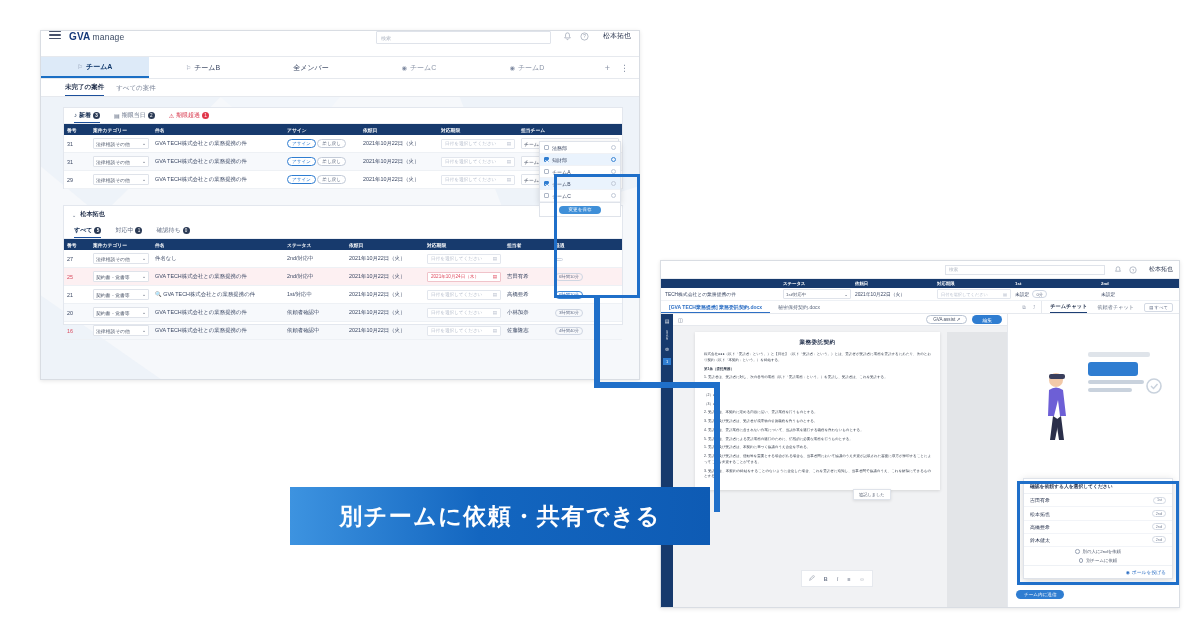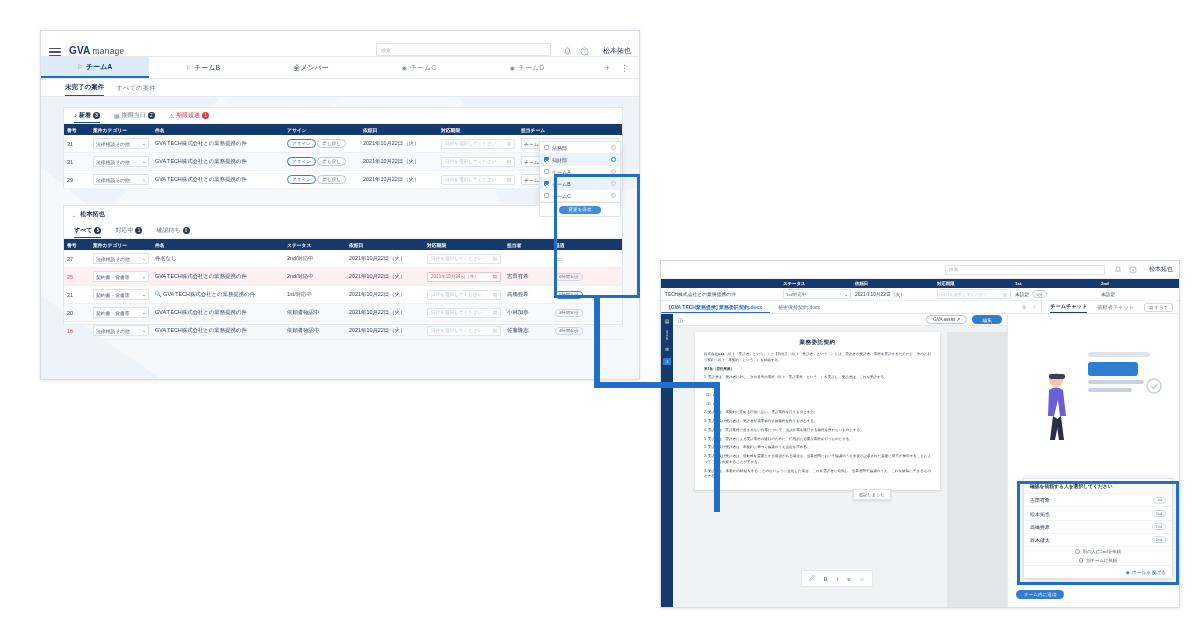--- a/index.html
+++ b/index.html
@@ -11,21 +11,21 @@
     -webkit-font-smoothing: antialiased;
   }
   .stage { position:absolute; inset:0; background:#fff; }
 
   
   .win1 {
     position:absolute; left:40px; top:30px; width:600px; height:350px;
     background:#fff; border:1px solid #d9dde3; overflow:hidden;
     box-shadow:0 1px 4px rgba(0,0,0,.10);
   }
-  .topbar { height:26px; display:flex; align-items:flex-end; border-bottom:1px solid #e6e9ee; padding:0 8px; background:#fff;}
+  .topbar { height:26px; display:flex; align-items:flex-start; border-bottom:1px solid #e6e9ee; padding:0 8px; background:#fff;}
   .hamb { width:12px; display:flex; flex-direction:column; gap:2px; margin-right:8px;}
   .hamb i{display:block;height:1.4px;background:#46506a;border-radius:1px;}
   .logo { font-size:10px; font-weight:700; color:#173a7a; letter-spacing:.2px;}
   .logo .m{font-weight:400;font-size:8.5px;color:#3b4a63;margin-left:2px;}
   .searchbox{ margin-left:auto; width:175px; height:13px; border:1px solid #dfe3ea; background:#fff; border-radius:1px; display:flex; align-items:center; padding:0 4px;}
   .searchbox span{font-size:5px;color:#b3bac6;}
   .tb-icons{display:flex;align-items:center;gap:8px;margin-left:12px;}
   .bell,.help{width:9px;height:9px;display:block;}
   .user{font-size:7px;color:#2b3650;margin-left:6px;}
 
@@ -689,14 +689,17 @@
       <div class="am-f">
         <div class="throw">
           <span>◉</span>
           <span>ボールを投げる</span>
         </div>
       </div>
     </div>
     <div class="hl2"></div>
   </div>
 
+  <div class="banner">
+    <span>別チームに依頼・共有できる</span>
+  </div>
 
 </div>
 
 </body></html>

